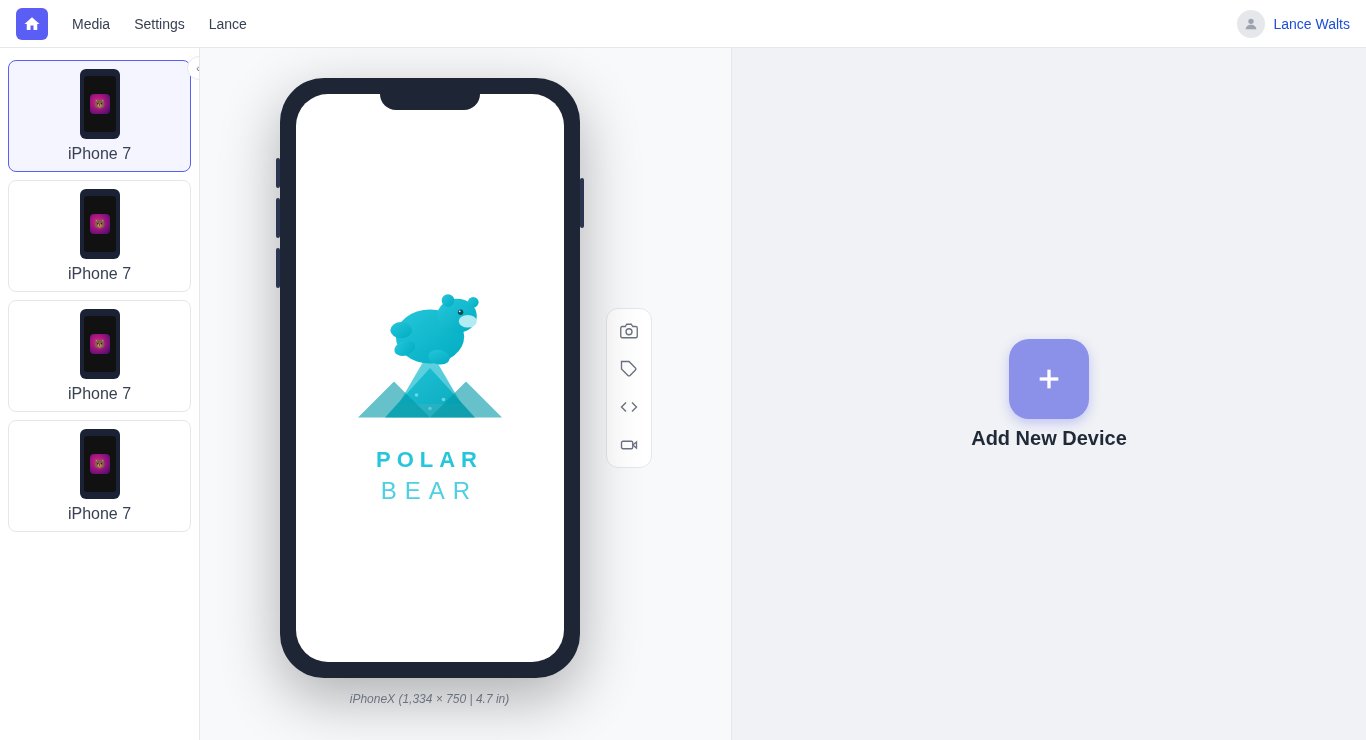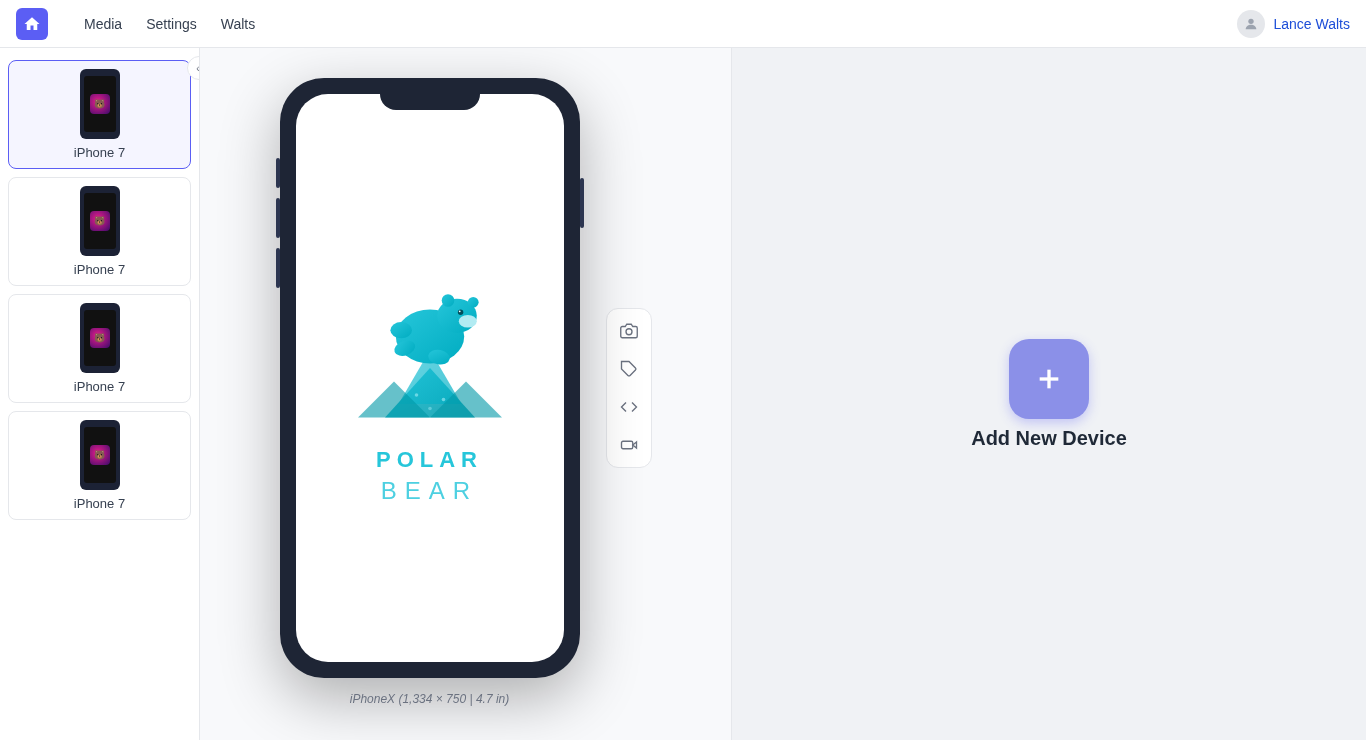--- a/index.html
+++ b/index.html
@@ -3,21 +3,21 @@
   <meta charset="utf-8">
   <style>
     * { box-sizing: border-box; margin: 0; padding: 0; }
     body { font-family: -apple-system, BlinkMacSystemFont, 'Segoe UI', sans-serif; background: #f0f2f5; overflow: hidden; }
 
     
     .topnav {
       display: flex; align-items: center;
       height: 48px; background: #fff;
       border-bottom: 1px solid #e5e7eb;
-      padding: 0 16px; gap: 36px;
+      padding: 0 16px; gap: 24px;
       position: relative; z-index: 10;
     }
     .topnav-logo {
       width: 32px; height: 32px; background: #5b5ef4; border-radius: 6px;
       display: flex; align-items: center; justify-content: center; cursor: pointer;
     }
     .topnav-logo svg { width: 18px; height: 18px; fill: #fff; }
     .topnav-menu { display: flex; gap: 24px; flex: 1; }
     .topnav-item {
       font-size: 14px; color: #374151; cursor: pointer; padding: 4px 0;
@@ -64,21 +64,21 @@
     }
     .device-thumb-screen {
       width: 32px; height: 56px; background: #111; border-radius: 3px;
       display: flex; align-items: center; justify-content: center; overflow: hidden;
     }
     .device-thumb-icon {
       width: 20px; height: 20px; border-radius: 4px;
       background: radial-gradient(circle at 40% 40%, #e91e8c, #3b0a6b);
       display: flex; align-items: center; justify-content: center; font-size: 9px;
     }
-    .device-label { font-size: 13px; color: #374151; text-align: left; }
+    .device-label { font-size: 16px; color: #374151; text-align: left; }
 
     
     .center-panel {
       flex: 1; display: flex; flex-direction: column; align-items: center;
       justify-content: flex-start; padding: 30px 20px 20px;
       position: relative; background: #f8f9fb;
       border-right: 1px solid #e5e7eb;
     }
 
     
@@ -174,21 +174,21 @@
 
 <nav class="topnav">
   <div class="topnav-logo">
     <svg viewBox="0 0 24 24">
         <path d="M10 20v-6h4v6h5v-8h3L12 3 2 12h3v8z"></path>
       </svg>
   </div>
   <div class="topnav-menu">
     <span class="topnav-item">Media</span>
     <span class="topnav-item">Settings</span>
-    <span class="topnav-item">Walts</span>
+    <span class="topnav-item">Lance</span>
   </div>
   <div class="topnav-user">
     <div class="topnav-avatar">
       <svg width="16" height="16" viewBox="0 0 24 24" fill="#9ca3af">
           <circle cx="12" cy="8" r="4"></circle>
           <path d="M4 20c0-4 3.6-7 8-7s8 3 8 7"></path>
         </svg>
     </div>
     <span>Lance Walts</span>
   </div>

